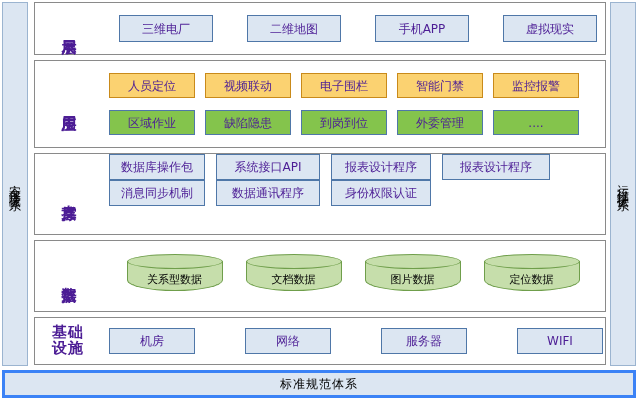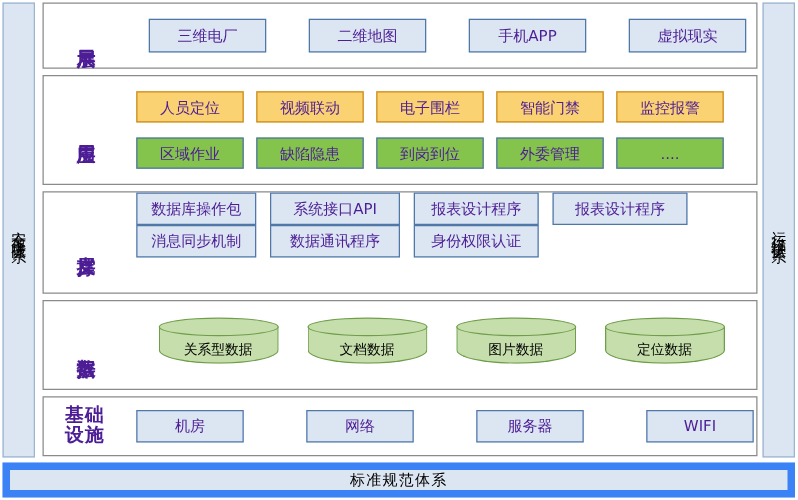--- a/index.html
+++ b/index.html
@@ -40,21 +40,21 @@
     color:#000;
     white-space:nowrap;
   }
 
   
   .bottom-bar{
     position:absolute;
     left:2px;top:370px;
     width:634px;height:28px;
     background:#dce6f2;
-    border:6px solid #3b82f6;
+    border:3px solid #3b82f6;
     box-sizing:border-box;
     display:flex;
     align-items:center;
     justify-content:center;
   }
   .bottom-bar-text{font-size:12px;letter-spacing:1px;color:#000;}
 
   
   .layer{
     position:absolute;

